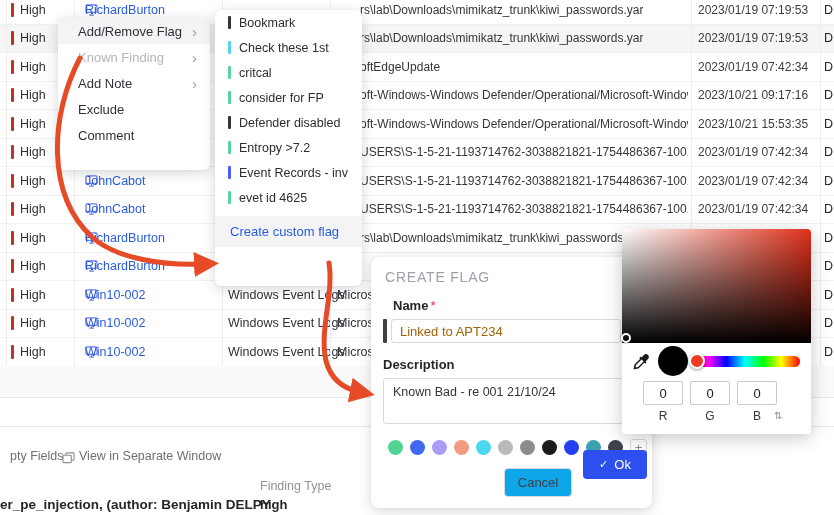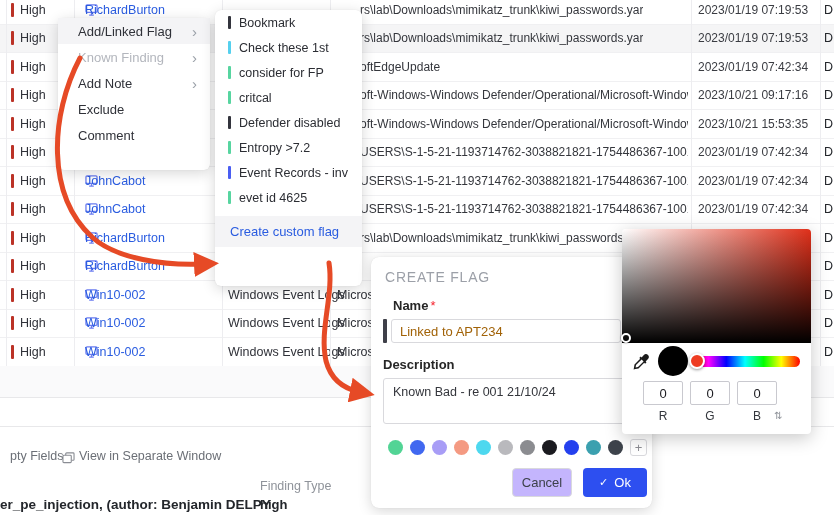--- a/index.html
+++ b/index.html
@@ -56,21 +56,21 @@
              font-family:"Liberation Sans",sans-serif;font-size:13px;color:#a16207;padding:0 8px;outline:none;}
   #dialog .dlabel{margin:14px 0 0 12px;font-size:13px;font-weight:600;color:#262626;}
   #desc{display:block;margin:6px 0 0 12px;width:250px;height:46px;box-sizing:border-box;border:1px solid #d9d9dd;border-radius:3px;
         resize:none;font-family:"Liberation Sans",sans-serif;font-size:12.5px;color:#34363c;padding:6px 9px;outline:none;}
   .swrow{display:flex;align-items:center;gap:7px;margin:15px 0 0 17px;}
   .sw{width:15px;height:15px;border-radius:50%;flex:0 0 auto;cursor:pointer;}
   .swadd{width:17px;height:17px;box-sizing:border-box;border:1px solid #d9d9dd;border-radius:3px;color:#8c8c92;
          font-size:13px;line-height:15px;text-align:center;cursor:pointer;background:#fff;}
   .btnrow{position:absolute;right:5px;bottom:11px;display:flex;gap:11px;}
   .btn{height:29px;border-radius:4px;font-size:13px;display:flex;align-items:center;justify-content:center;cursor:pointer;box-sizing:border-box;}
-  #cancelbtn{width:60px;background:#c4b5fd;border:1px solid #d9d9dd;color:#3c414a;}
+  #cancelbtn{width:68px;background:#0ea5e9;border:1px solid #d9d9dd;color:#3c414a;margin-top:18px;}
   #okbtn{width:64px;border:none;color:#fff;gap:6px;}
   #okbtn .chk{font-size:11px;}
   
   #picker{left:622px;top:229px;width:189px;height:205px;z-index:30;border-radius:4px;box-shadow:0 4px 18px rgba(0,0,0,.22);}
   #grad{position:absolute;left:0;top:0;width:189px;height:114px;border-radius:4px 4px 0 0;
         background:linear-gradient(to top,#000,rgba(0,0,0,0)),linear-gradient(to right,#fff,#e0301a);}
   #gradcur{position:absolute;left:-1px;top:104px;width:10px;height:10px;border:2px solid #fff;border-radius:50%;
            box-shadow:0 0 2px rgba(0,0,0,.6);box-sizing:border-box;}
   #eyedrop{position:absolute;left:11px;top:125px;}
   #curcol{position:absolute;left:36px;top:117px;width:30px;height:30px;border-radius:50%;}
@@ -266,21 +266,21 @@
         <rect x="1" y="3.5" width="9" height="8" rx="1" fill="none" stroke="#8a8d94" stroke-width="1.2"></rect>
         <path d="M4 3.5V2a1 1 0 0 1 1-1h7a1 1 0 0 1 1 1v6a1 1 0 0 1-1 1h-1.5" fill="none" stroke="#8a8d94" stroke-width="1.2"></path>
       </svg></span>
   <span class="ftext" id="f-view">View in Separate Window</span>
   <span class="ftext" id="f-ftlabel">Finding Type</span>
   <span class="ftext" id="f-ftvalue">high</span>
   <span class="ftext" id="f-rule">er_pe_injection, (author: Benjamin DELPY</span>
 
   <div class="panel" id="amenu">
     <div class="aitem sel">
-        <span>Add/Linked Flag</span>
+        <span>Add/Remove Flag</span>
         <span class="chev">›</span>
       </div>
     <div class="aitem dis">
         <span>Known Finding</span>
         <span class="chev">›</span>
       </div>
     <div class="aitem">
         <span>Add Note</span>
         <span class="chev">›</span>
       </div>
@@ -296,25 +296,25 @@
     <div class="fitem">
         <span class="fbar" style="background: rgb(51, 52, 61);"></span>
         <span>Bookmark</span>
       </div>
     <div class="fitem">
         <span class="fbar" style="background: rgb(85, 208, 238);"></span>
         <span>Check these 1st</span>
       </div>
     <div class="fitem">
         <span class="fbar" style="background: rgb(87, 213, 160);"></span>
+        <span>critcal</span>
+      </div>
+    <div class="fitem">
+        <span class="fbar" style="background: rgb(87, 213, 160);"></span>
         <span>consider for FP</span>
-      </div>
-    <div class="fitem">
-        <span class="fbar" style="background: rgb(87, 213, 160);"></span>
-        <span>critcal</span>
       </div>
     <div class="fitem">
         <span class="fbar" style="background: rgb(51, 52, 61);"></span>
         <span>Defender disabled</span>
       </div>
     <div class="fitem">
         <span class="fbar" style="background: rgb(87, 213, 160);"></span>
         <span>Entropy &gt;7.2</span>
       </div>
     <div class="fitem">

